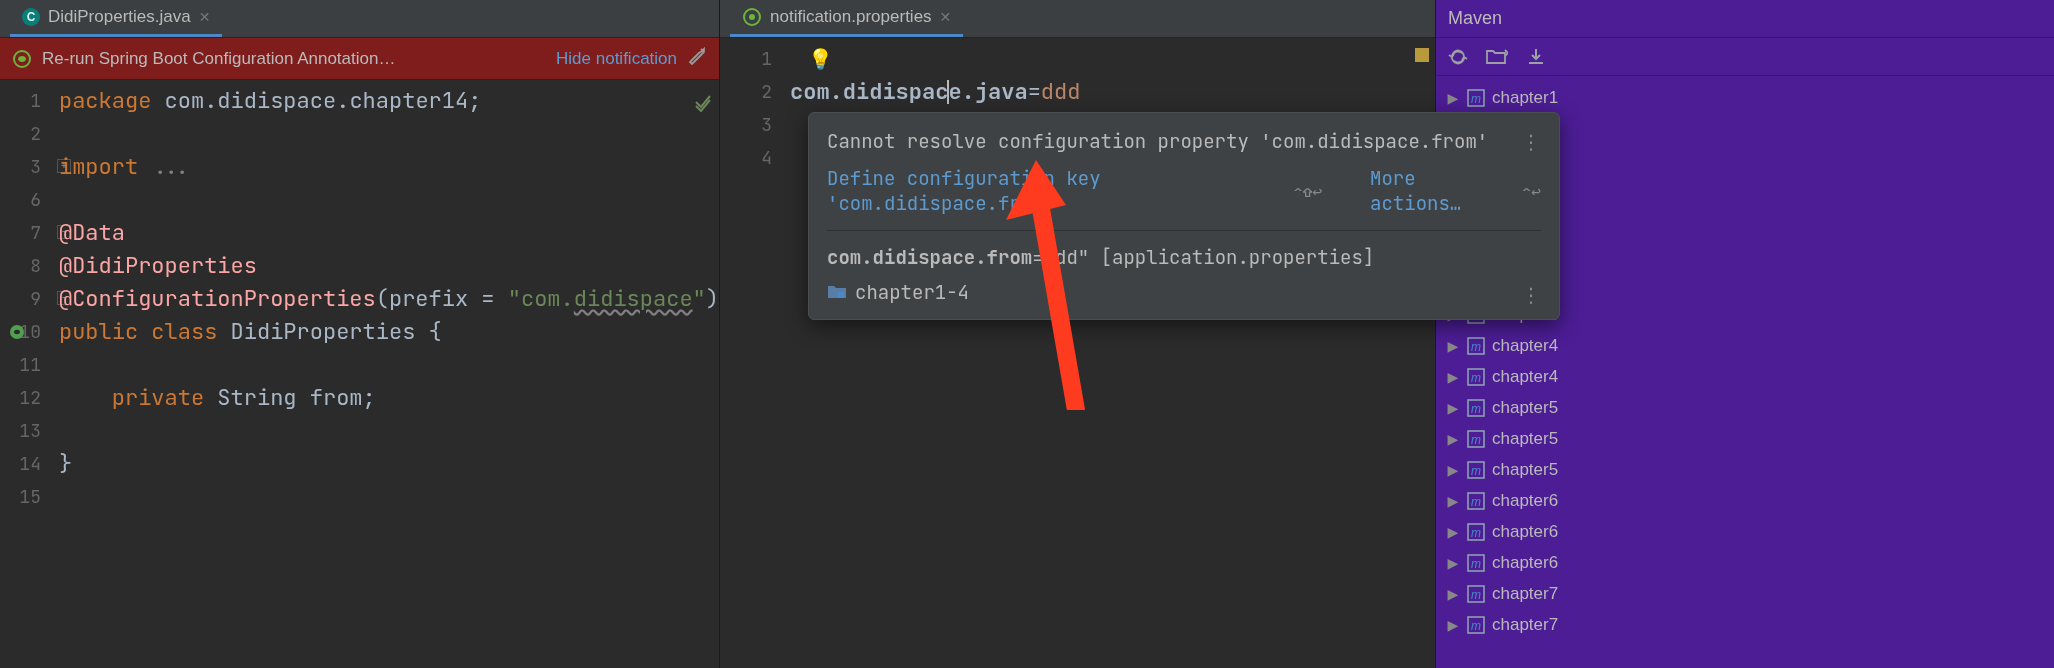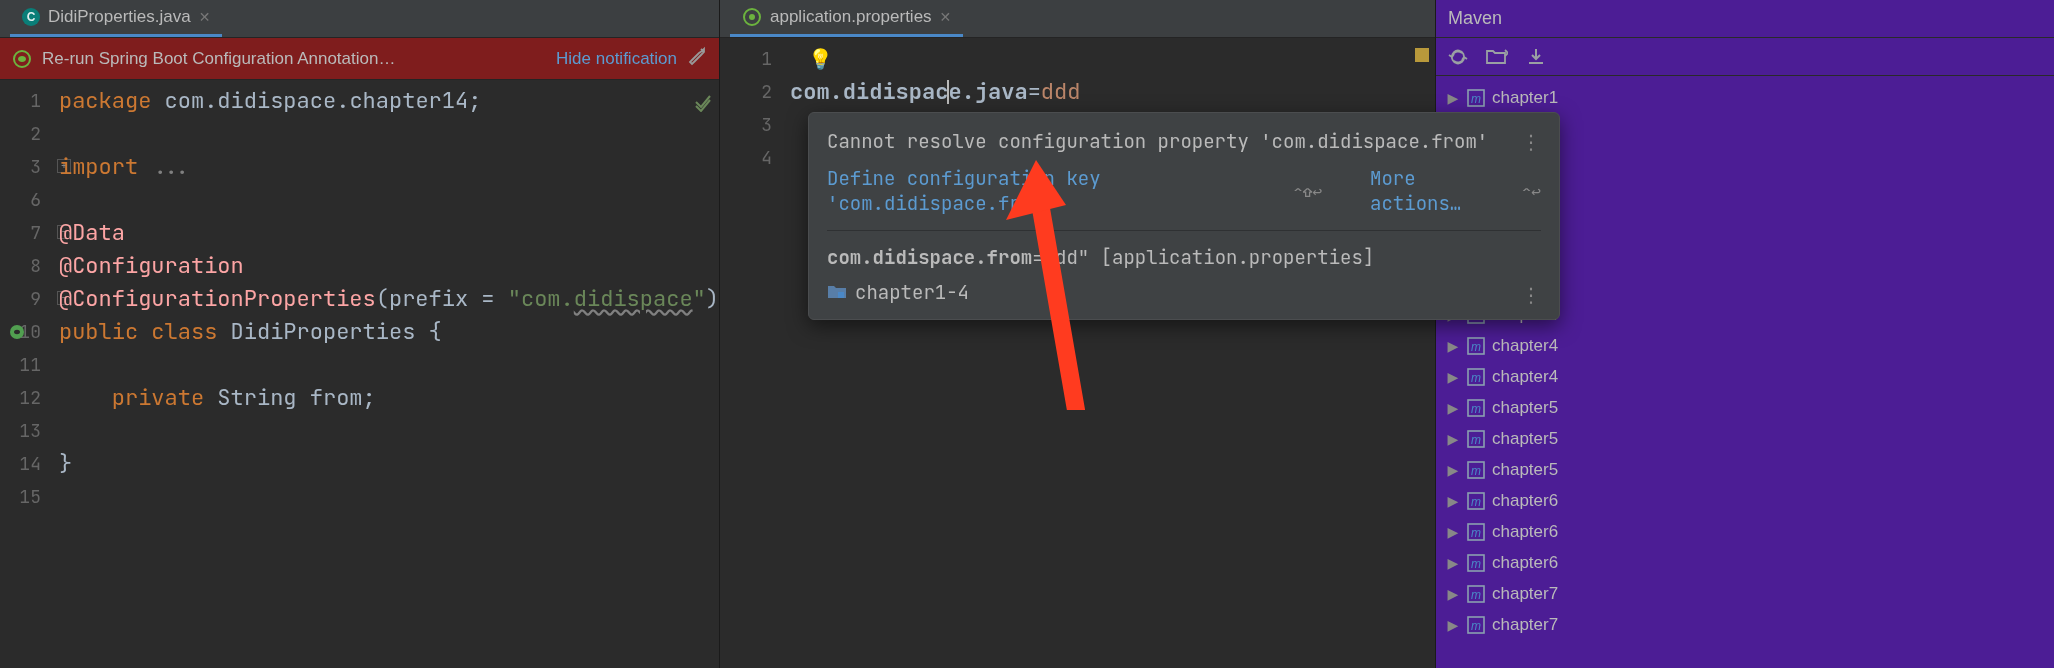--- a/index.html
+++ b/index.html
@@ -179,21 +179,21 @@
       <div class="status-marker">
         <svg width="20" height="20" viewBox="0 0 20 20">
             <path d="M3 10 L8 15 L17 4 M3 14 L8 19 L17 8" fill="none" stroke="#6a8759" stroke-width="2"></path>
           </svg>
       </div>
       <div class="code-line"><span class="kw">package</span><span class="ident"> com</span><span class="ident">.</span><span class="ident">didispace</span><span class="ident">.</span><span class="ident">chapter14</span><span class="ident">;</span></div>
       <div class="code-line"></div>
       <div class="code-line"><span class="kw">import</span><span class="comm"> ...</span></div>
       <div class="code-line"></div>
       <div class="code-line"><span class="ann">@Data</span></div>
-      <div class="code-line"><span class="ann">@Configuration</span></div>
+      <div class="code-line"><span class="ann">@DidiProperties</span></div>
       <div class="code-line"><span class="ann">@ConfigurationProperties</span><span class="ident">(prefix = </span><span class="str">"com.</span><span class="str wave-underline">didispace</span><span class="str">"</span><span class="ident">)</span></div>
       <div class="code-line"><span class="kw">public</span><span class="kw"> class</span><span class="ident"> DidiProperties {</span></div>
       <div class="code-line"></div>
       <div class="code-line"><span class="kw">    private</span><span class="ident"> String</span><span class="ident"> from;</span></div>
       <div class="code-line"></div>
       <div class="code-line"><span class="ident">}</span></div>
       <div class="code-line"></div>
     </div>
   </div>
 </div>
@@ -201,21 +201,21 @@
 <div class="right-panel">
   <div class="editor-zone">
     <div class="tab-row">
       <div class="tab active2">
         <span class="props-icon">
           <svg width="20" height="20" viewBox="0 0 20 20">
               <circle cx="10" cy="10" r="8" fill="none" stroke="#6cb33e" stroke-width="2"></circle>
               <circle cx="10" cy="10" r="3" fill="#6cb33e"></circle>
             </svg>
         </span>
-        <span>application.properties</span>
+        <span>notification.properties</span>
         <span class="close-icon">✕</span>
       </div>
     </div>
     <div class="editor-body" style="position:relative;">
       <div class="gutter">
         <div class="line-row">
             <span>1</span>
           </div>
         <div class="line-row">
             <span>2</span>

